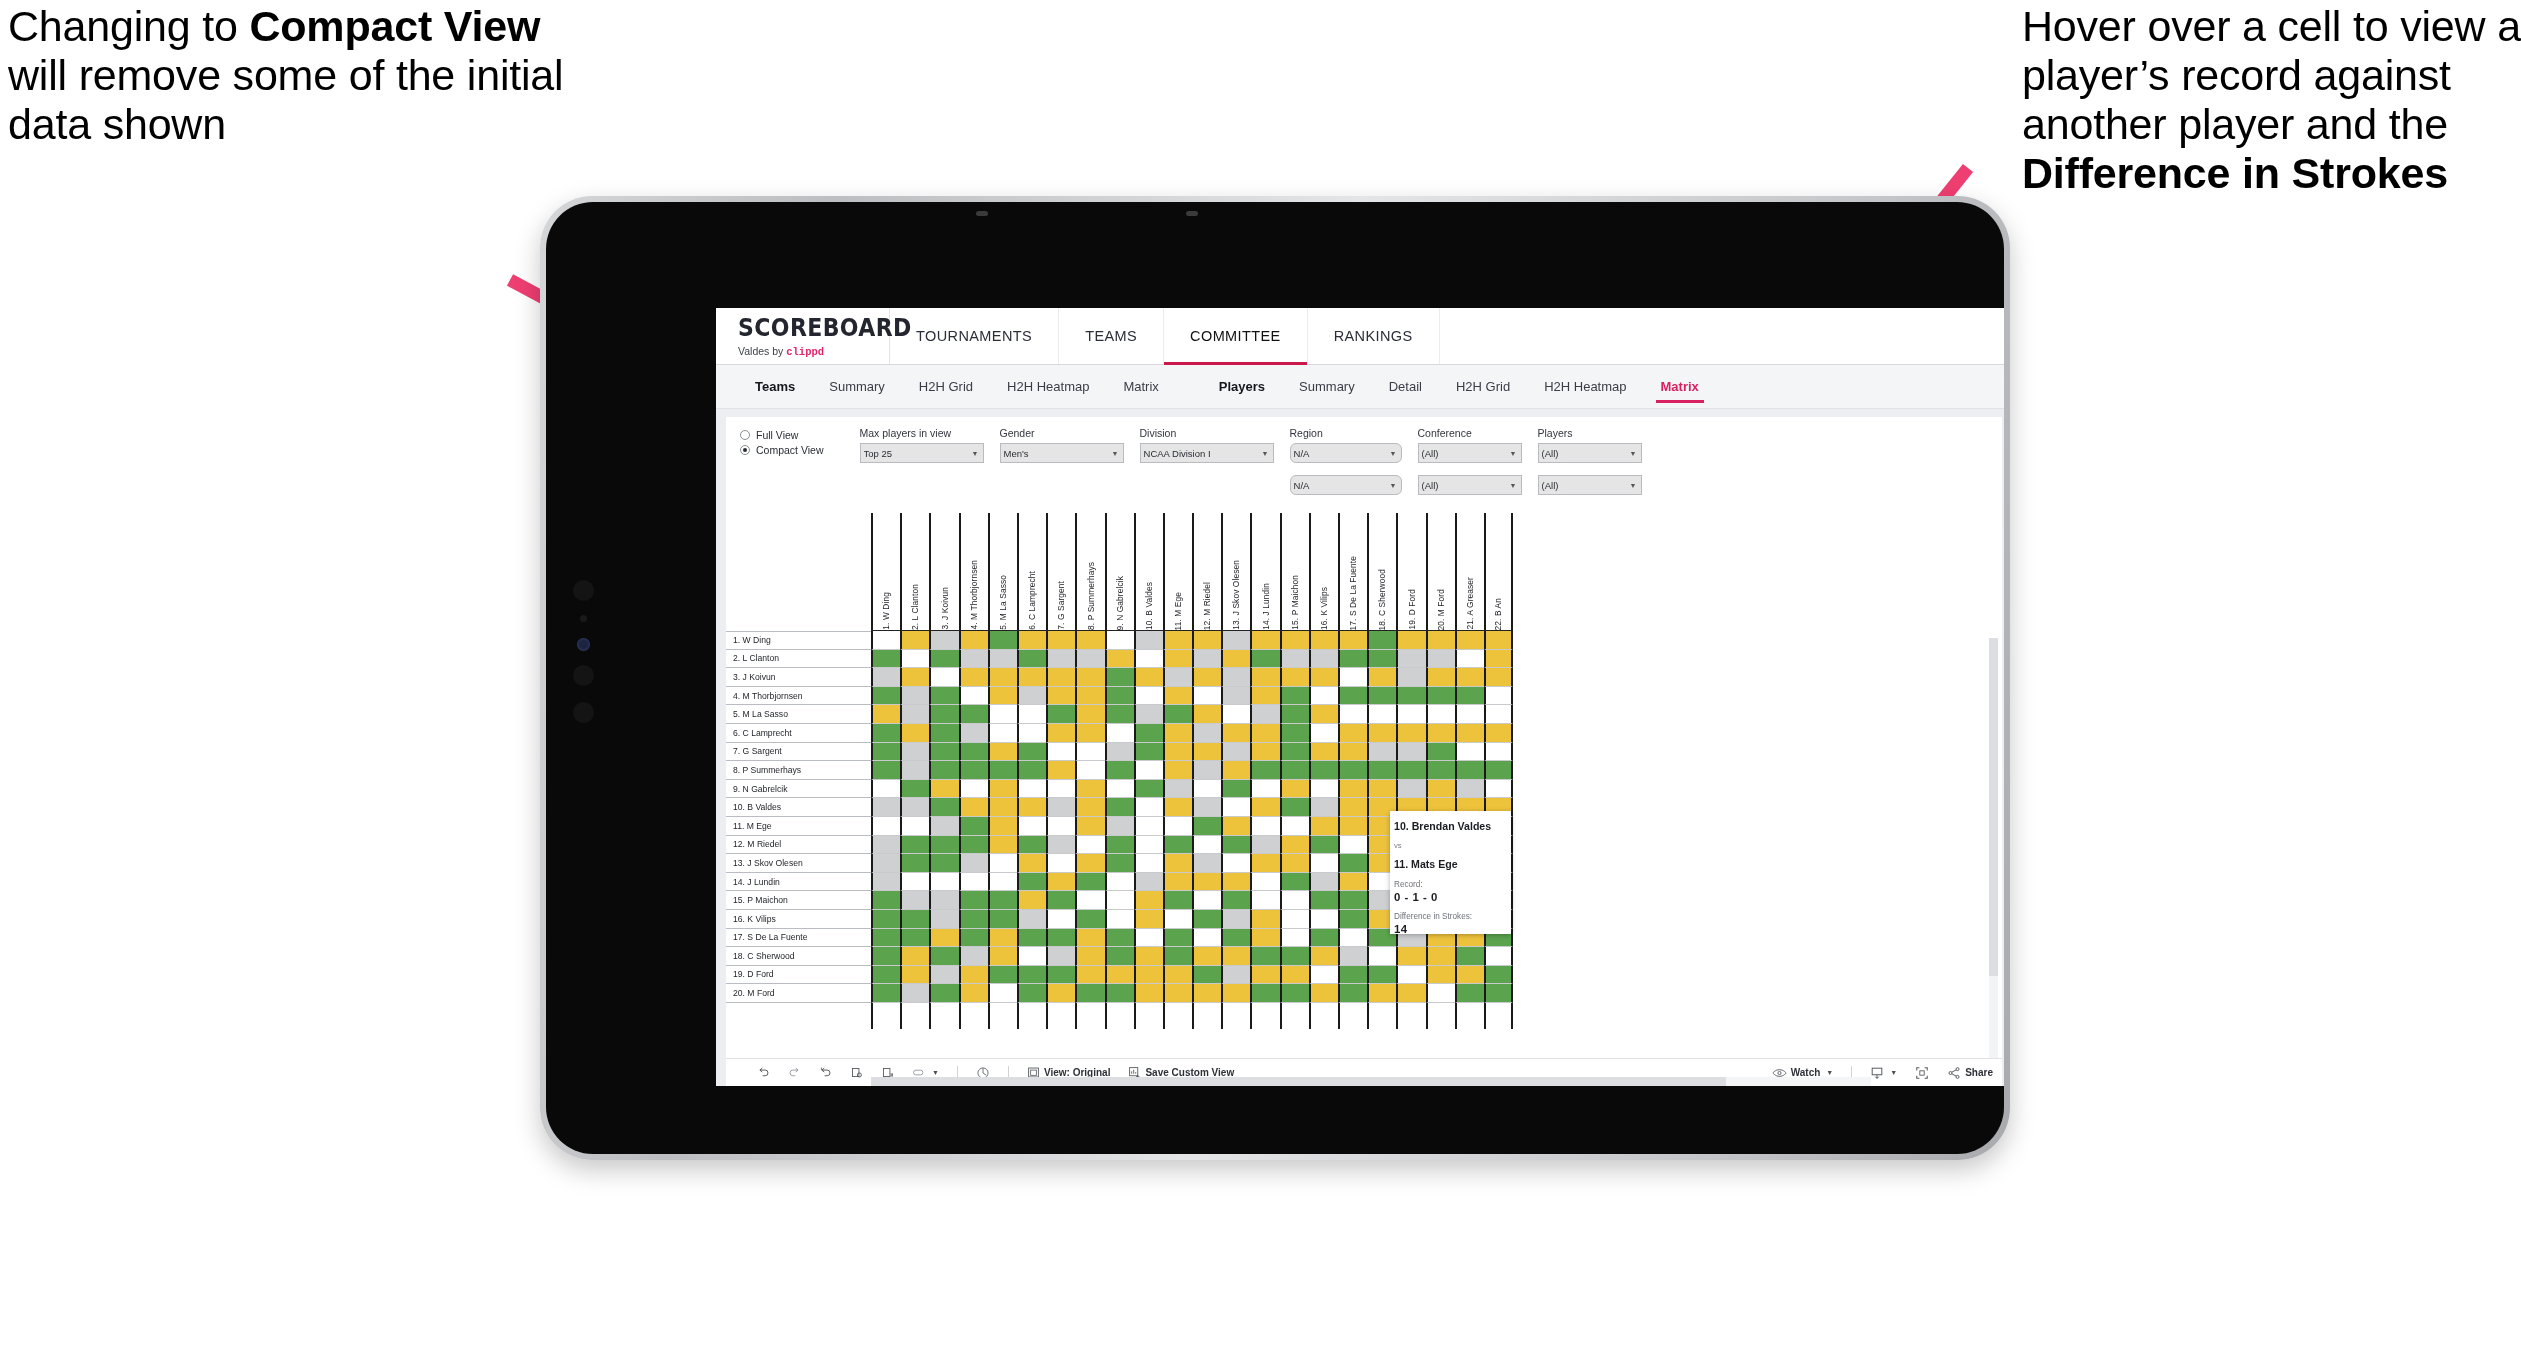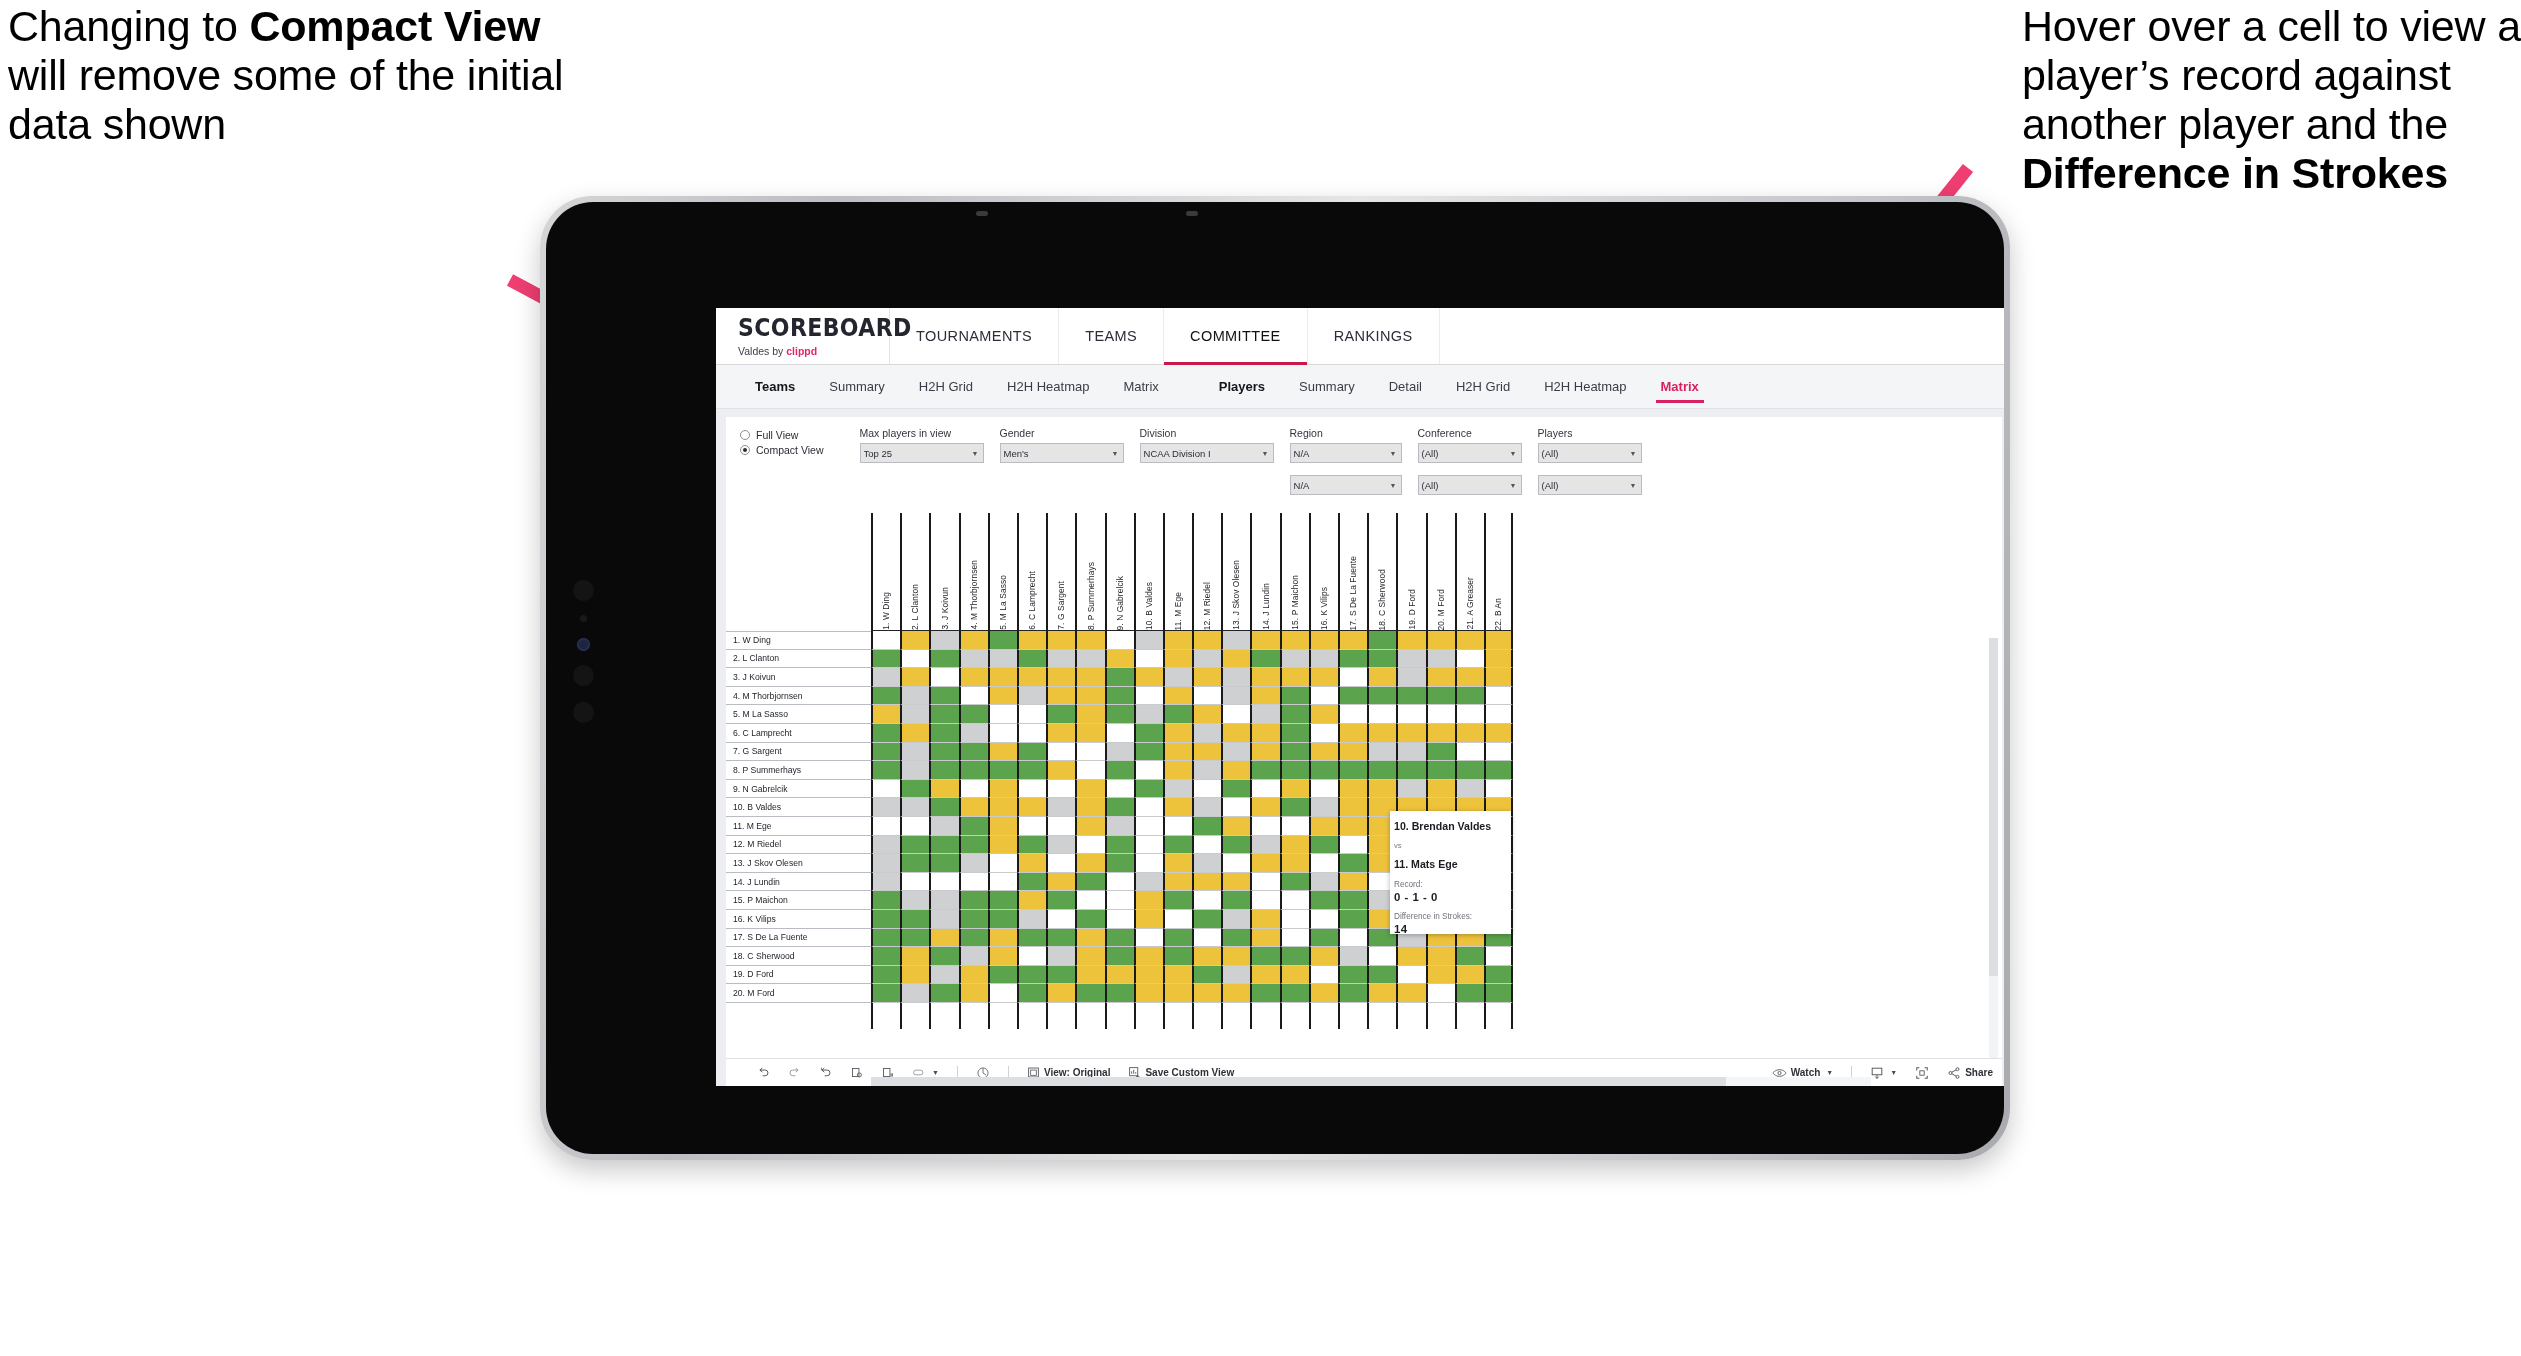--- a/index.html
+++ b/index.html
@@ -73,21 +73,21 @@
     display:flex; align-items:stretch;
   }
   #brand { width:174px; display:flex; flex-direction:column; justify-content:center;
            padding-left:22px; border-right:1px solid #e4e4e8; }
   #brand-name {
     font-size:22px; font-weight:700; letter-spacing:0.4px; color:#23262f;
     font-family:"DejaVu Sans", sans-serif;
     transform: scaleY(1.12); transform-origin:left center;
   }
   #brand-sub { font-size:10.5px; color:#3c3f4a; margin-top:5px; }
-  #brand-sub .pink { color:#e3256b; font-weight:700; }
+  #brand-sub .pink { color:#e3256b; font-weight:700;font-family:Liberation Mono, monospace; }
   .topnav-item {
     display:flex; align-items:center; padding:0 26px;
     font-size:14.5px; color:#2b2e38; letter-spacing:.4px;
     border-right:1px solid #ececed; cursor:pointer;
   }
   .topnav-item.active { position:relative; color:#111; }
   .topnav-item.active::after {
     content:""; position:absolute; left:0; right:0; bottom:-1px; height:3px; background:#c9184a;
   }
 
@@ -111,21 +111,21 @@
   .fgroup { margin-right:16px; }
   .flabel { font-size:10.5px; color:#32353d; margin-bottom:3px; height:13px; }
   .fselect {
     width:124px; height:20px; border:1px solid #b9bbc0; background:#e5e5e5;
     font-size:9.5px; color:#2a2d34; display:flex; align-items:center;
     padding:0 3px; position:relative; margin-bottom:12px; cursor:pointer;
   }
   .fselect .cap { flex:1; white-space:nowrap; overflow:hidden; }
   .fselect .caret { width:9px; text-align:center; font-size:7px; color:#555; }
   .fselect.w-div { width:134px; }
-  .fselect.w-reg { width:112px; }
+  .fselect.w-reg { width:112px;border-radius:6px; }
   .fselect.w-conf { width:104px; }
   .fselect.w-play { width:104px; }
 
   #viewmode { margin-right:20px; padding-top:2px; }
   .radio-row { display:flex; align-items:center; font-size:10.5px; color:#2a2d34; margin-bottom:3px; cursor:pointer;}
   .radio {
     width:10px; height:10px; border-radius:50%; border:1.4px solid #8c8f96;
     margin-right:6px; background:#fff; position:relative; flex:0 0 auto;
   }
   .radio.on::after {

